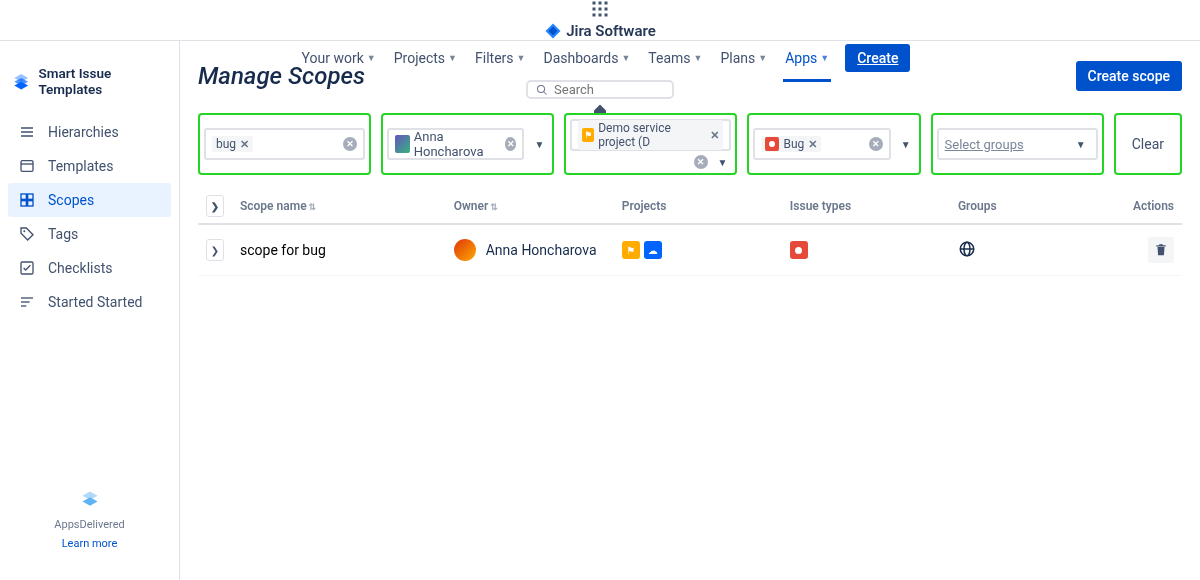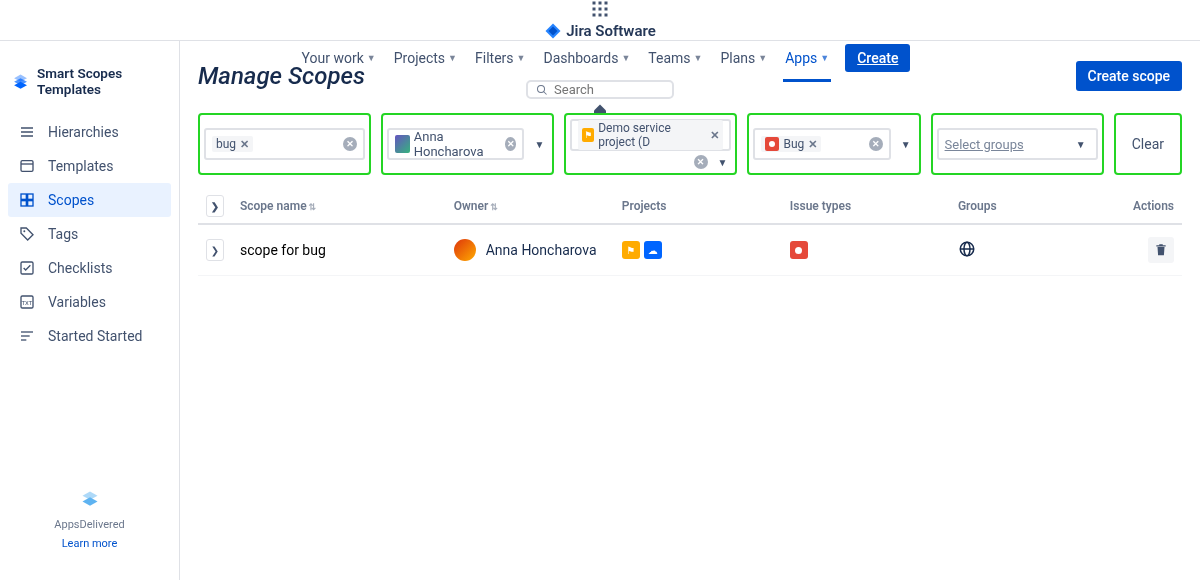--- a/index.html
+++ b/index.html
@@ -173,21 +173,21 @@
 
 <div class="main-layout">
 
   <div class="sidebar">
     <div class="sidebar-brand">
       <svg class="sidebar-brand-icon" viewBox="0 0 24 24">
           <path fill="#0065ff" d="M12 3L3 8l9 5 9-5z" opacity="0.4"></path>
           <path fill="#0065ff" d="M12 8L3 13l9 5 9-5z" opacity="0.7"></path>
           <path fill="#0065ff" d="M12 13L3 18l9 5 9-5z"></path>
         </svg>
-      <span class="sidebar-brand-text">Smart Scopes Templates</span>
+      <span class="sidebar-brand-text">Smart Issue Templates</span>
     </div>
     <div class="sidebar-list">
       <div class="sidebar-item">
         <span class="sidebar-item-icon">
             <svg width="16" height="16" viewBox="0 0 24 24">
               <path fill="none" stroke="#42526e" stroke-width="2" d="M3 6h18M3 12h18M3 18h18"></path>
             </svg>
           </span>
         <span>Hierarchies</span>
       </div>
@@ -221,29 +221,20 @@
         <span>Tags</span>
       </div>
       <div class="sidebar-item">
         <span class="sidebar-item-icon">
             <svg width="16" height="16" viewBox="0 0 24 24">
               <rect x="3" y="3" width="18" height="18" rx="2" fill="none" stroke="#42526e" stroke-width="2"></rect>
               <path fill="none" stroke="#42526e" stroke-width="2" d="M7 12l3 3 7-7"></path>
             </svg>
           </span>
         <span>Checklists</span>
-      </div>
-      <div class="sidebar-item">
-        <span class="sidebar-item-icon">
-            <svg width="16" height="16" viewBox="0 0 24 24">
-              <rect x="3" y="3" width="18" height="18" rx="2" fill="none" stroke="#42526e" stroke-width="2"></rect>
-              <text x="12" y="16" text-anchor="middle" fill="#42526e" font-size="9">TXT</text>
-            </svg>
-          </span>
-        <span>Variables</span>
       </div>
       <div class="sidebar-item">
         <span class="sidebar-item-icon">
             <svg width="16" height="16" viewBox="0 0 24 24">
               <line x1="3" y1="6" x2="21" y2="6" stroke="#42526e" stroke-width="2"></line>
               <line x1="3" y1="12" x2="16" y2="12" stroke="#42526e" stroke-width="2"></line>
               <line x1="3" y1="18" x2="11" y2="18" stroke="#42526e" stroke-width="2"></line>
             </svg>
           </span>
         <span>Started Started</span>

